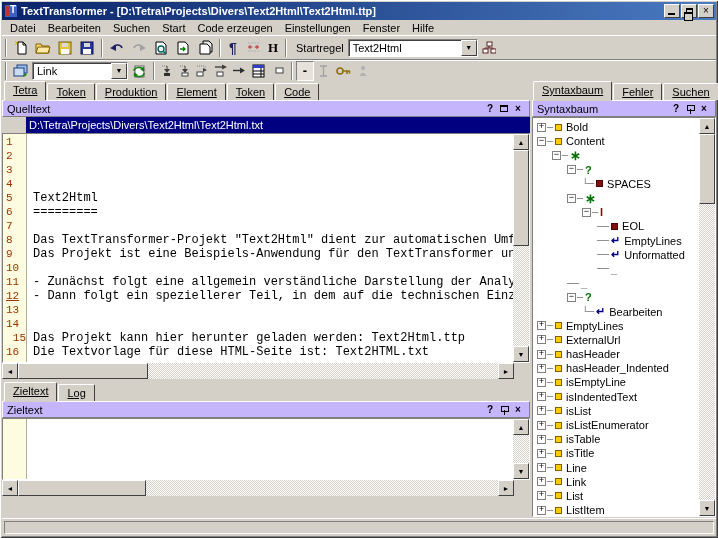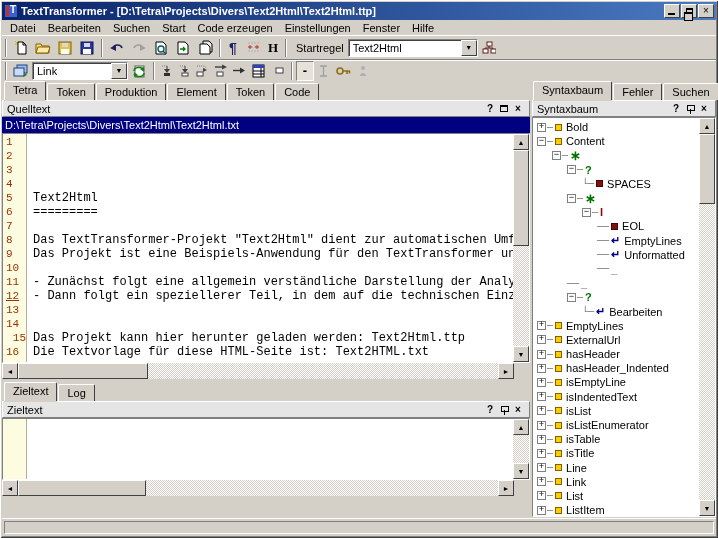--- a/index.html
+++ b/index.html
@@ -37,37 +37,37 @@
   .tbtn.small { width:18px; }
   .glyph { font-weight:bold; }
   .combo { height:18px; background:#fff; border:1px solid; border-color:#808080 #fff #fff #808080; box-shadow:inset 1px 1px 0 #404040;
     display:flex; align-items:center; }
   .combo .cval { flex:1; padding:0 4px; white-space:nowrap; overflow:hidden; }
   .combo .cbtn { width:16px; height:16px; background:#d4d0c8; border:1px solid; border-color:#fff #404040 #404040 #fff;
     display:flex; align-items:center; justify-content:center; font-size:7px; }
   .startregel-label { margin:0 4px 0 6px; }
 
   
-  .tabrow { position:absolute; top:81px; height:19px; display:flex; align-items:flex-end; }
+  .tabrow { position:absolute; top:81px; height:19px; display:flex; align-items:flex-end;text-decoration:underline; }
   .tabrow-left { left:4px; width:520px; }
   .tabrow-right { left:533px; width:183px; }
   .tab { padding:2px 8px 2px; border:1px solid; border-color:#fff #404040 #d4d0c8 #fff; border-bottom:none;
     background:#d4d0c8; margin-right:1px; border-radius:2px 2px 0 0; height:17px; }
   .tab.active { height:19px; background:#d4d0c8; position:relative; z-index:2; box-shadow:0 1px 0 #d4d0c8; }
 
   
-  .phdr { height:17px; background:#e5e5e5; border:1px solid; border-color:#fff #808080 #808080 #fff;
+  .phdr { height:17px; background:#c4b5fd; border:1px solid; border-color:#fff #808080 #808080 #fff;
     display:flex; align-items:center; padding:0 4px; }
   .phdr .ptitle { flex:1; }
   .phdr-btn { width:14px; height:13px; display:flex; align-items:center; justify-content:center; font-size:10px; font-weight:bold; }
   .glyph-max { width:8px; height:7px; border:1px solid #000; border-top-width:2px; }
   .glyph-pin { position:relative; width:8px; height:10px; }
   .glyph-pin::before { content:""; position:absolute; left:1px; top:1px; width:6px; height:4px; border:1px solid #000; }
   .glyph-pin::after { content:""; position:absolute; left:4px; top:5px; width:1px; height:5px; background:#000; }
-  .navybar { height:16px; background:#000080; color:#fff; display:flex; align-items:center; padding:0 3px; white-space:nowrap; overflow:hidden; }
+  .navybar { height:16px; background:#000080; color:#fff; display:flex; align-items:center; padding:0 3px; white-space:nowrap; overflow:hidden;margin-left:24px; }
 
   .left-panel { position:absolute; left:2px; top:100px; width:528px; }
   .right-panel { position:absolute; left:532px; top:100px; width:184px; }
   .vsplit { position:absolute; left:529px; top:100px; width:3px; height:417px; background:#d4d0c8; }
 
   
   .editor { position:relative; background:#fff; border:1px solid; border-color:#808080 #fff #fff #808080; overflow:hidden; }
   .gutter { position:absolute; left:0; top:0; bottom:0; width:24px; background:#fdfce1; border-right:1px solid #b0b0a0;
     color:#993300; font-family:"Liberation Mono", monospace; font-size:11px; line-height:14px; padding:1px 0 0 3px; }
   .edtext { position:absolute; left:25px; top:0; right:16px; bottom:0; font-family:"Liberation Mono", monospace;

